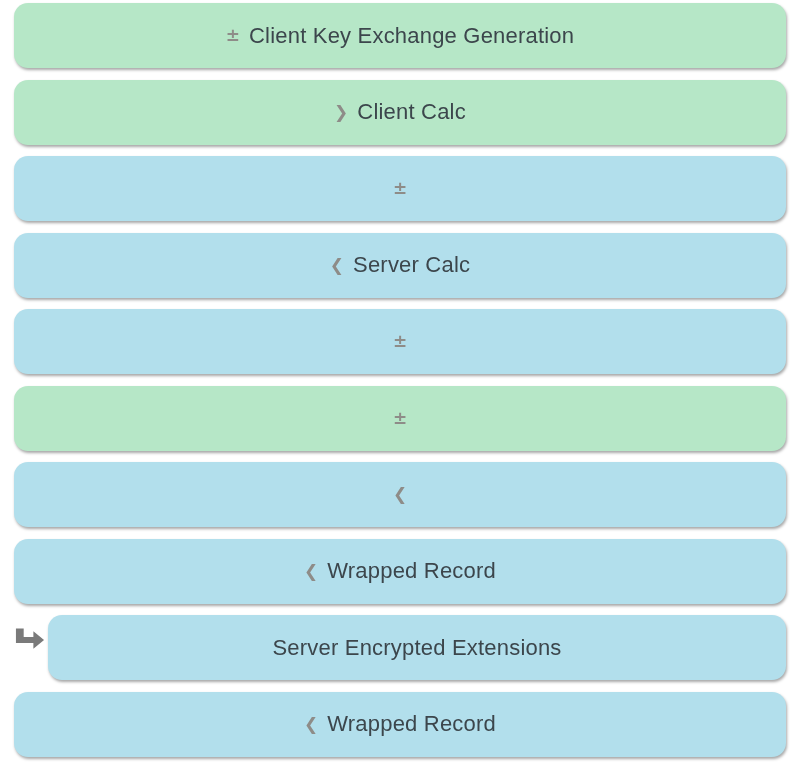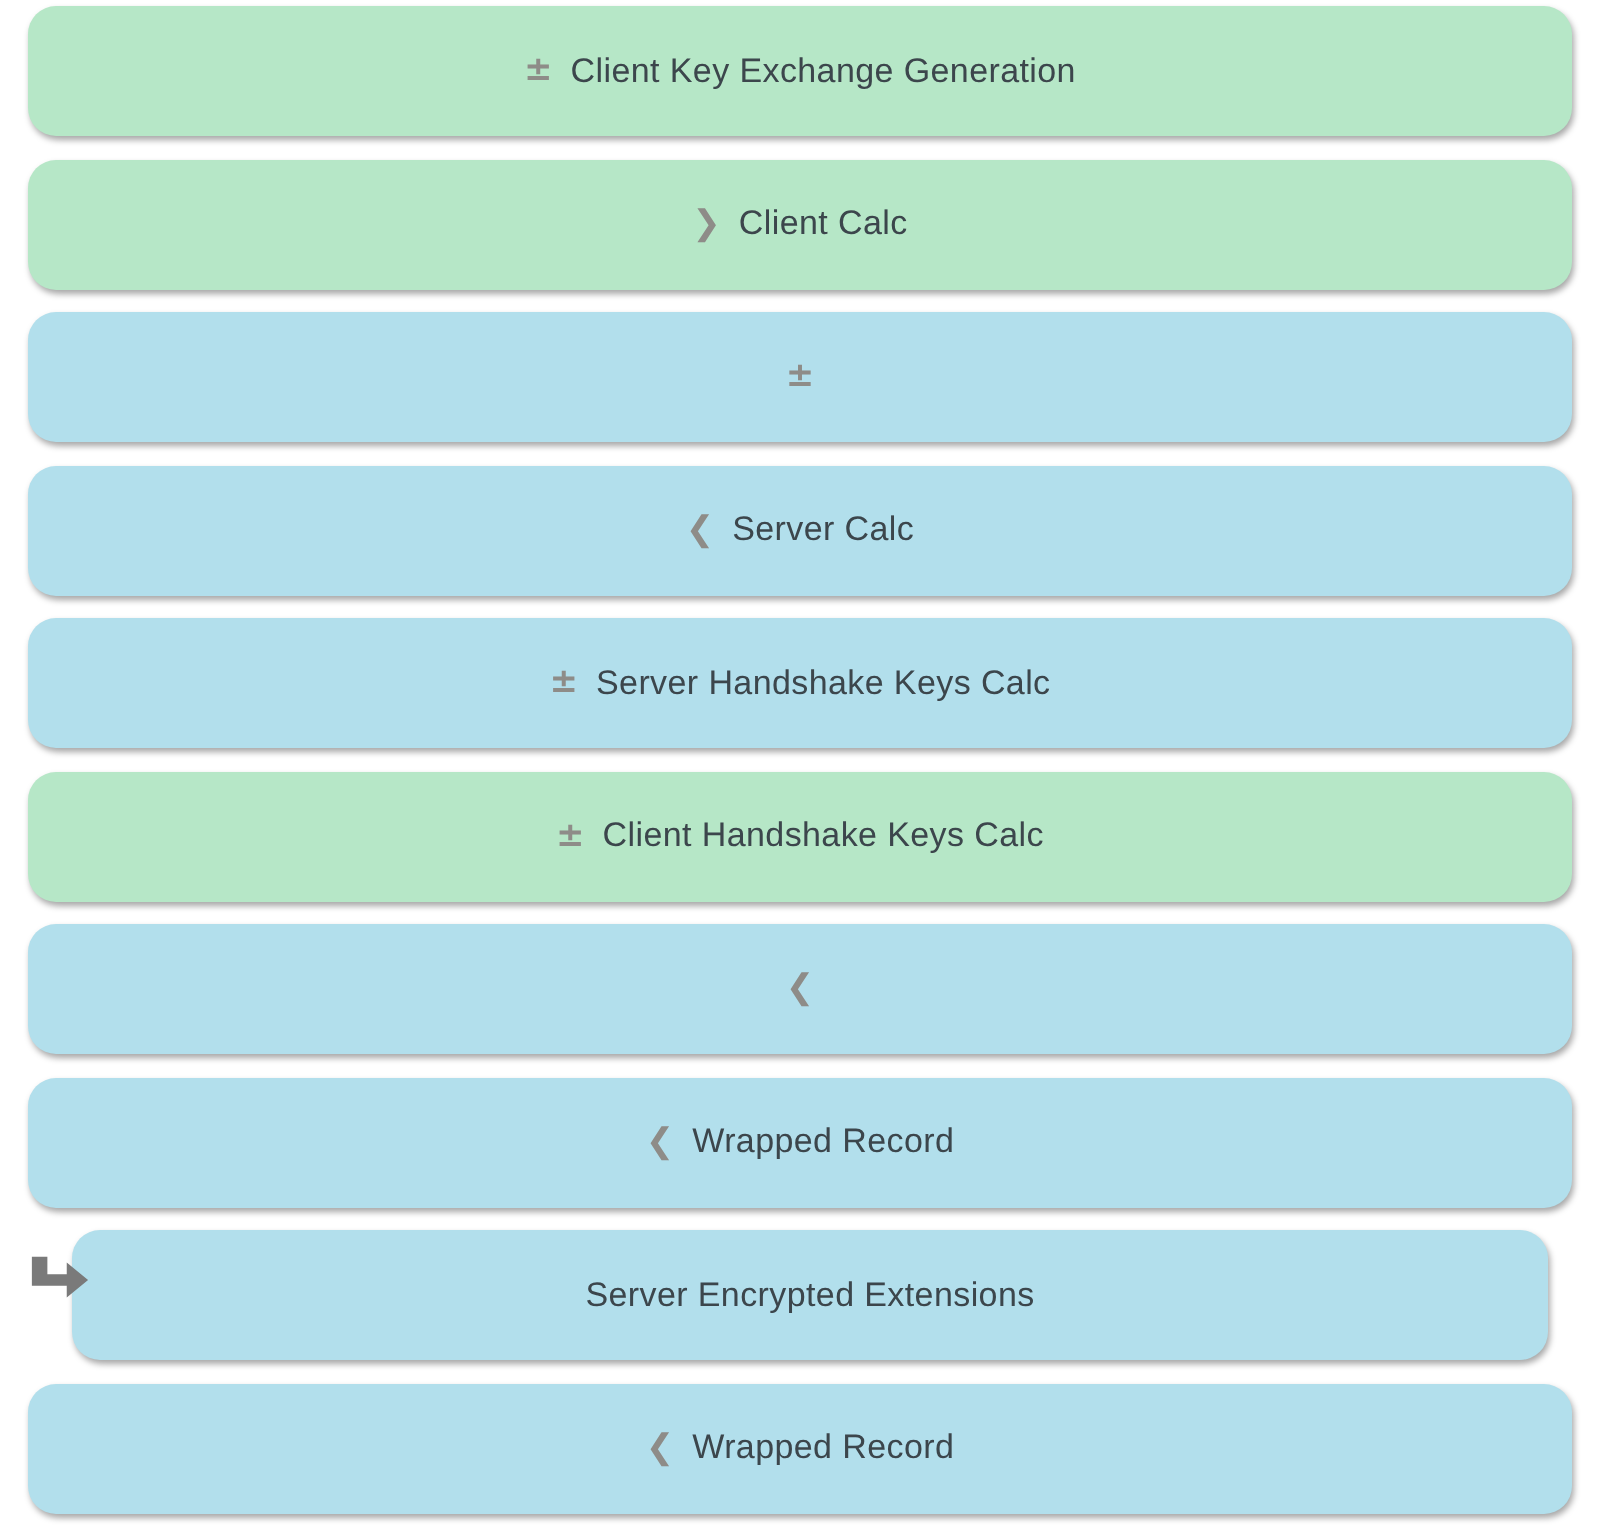--- a/index.html
+++ b/index.html
@@ -29,33 +29,33 @@
     justify-content: center;
     gap: 9px;
     box-shadow: 1px 2px 3px rgba(0,0,0,0.35);
     cursor: pointer;
     box-sizing: border-box;
   }
   .client { background: #b6e7c7; }
   .server { background: #b2dfec; }
   .row-wrap.indent .rec {
     width: 738px;
-    margin-left: 22px;
+    margin-left: 34px;
   }
   .prefix {
     font-family: "DejaVu Sans", sans-serif;
     color: #8e8c88;
     font-size: 17px;
     font-weight: 600;
     line-height: 1;
   }
   .prefix:empty { display: none; }
   .label {
     color: #3c464c;
-    font-size: 17px;
+    font-size: 22px;
     letter-spacing: 0.2px;
   }
   .marker {
     position: absolute;
     left: 0;
     top: 13px;
     width: 31px;
     height: 24px;
   }
 </style>
@@ -87,28 +87,26 @@
   <div class="row-wrap">
     <div class="rec server">
       <span class="prefix">❮</span>
       <span class="label">Server Calc</span>
     </div>
   </div>
 
   <div class="row-wrap">
     <div class="rec server">
       <span class="prefix">±</span>
-      <span class="label">Server Handshake Keys Calc</span>
     </div>
   </div>
 
   <div class="row-wrap">
     <div class="rec client">
       <span class="prefix">±</span>
-      <span class="label">Client Handshake Keys Calc</span>
     </div>
   </div>
 
   <div class="row-wrap">
     <div class="rec server">
       <span class="prefix">❮</span>
     </div>
   </div>
 
   <div class="row-wrap">

